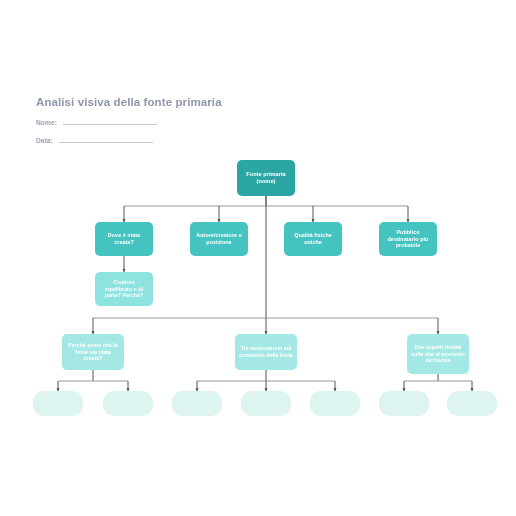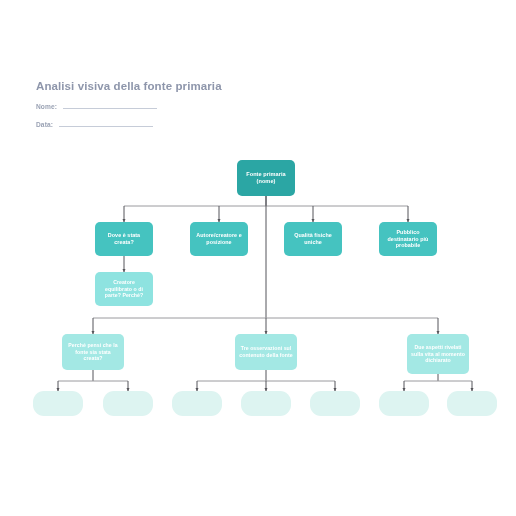--- a/index.html
+++ b/index.html
@@ -22,20 +22,21 @@
 
   
   #header { position: absolute; left: 36px; top: 80px; }
 
   #doc-title {
     font-size: 11.5px;
     font-weight: bold;
     color: #8e96ab;
     letter-spacing: .1px;
     white-space: nowrap;
+    margin-top: 16px;
   }
 
   .field-row {
     display: flex;
     align-items: flex-end;
     gap: 6px;
     margin-top: 11px;
   }
   .field-label {
     font-size: 6.6px;

